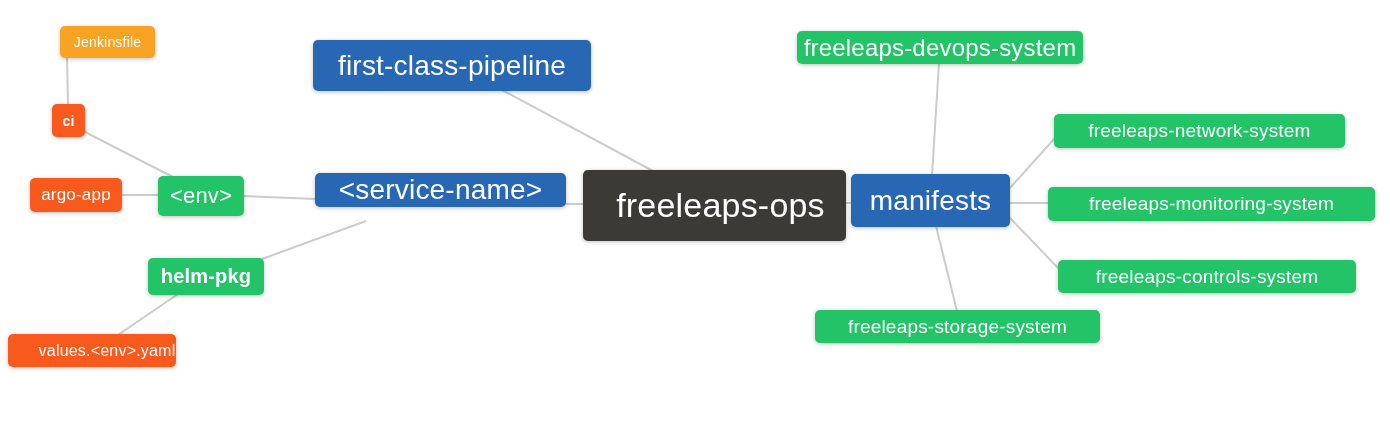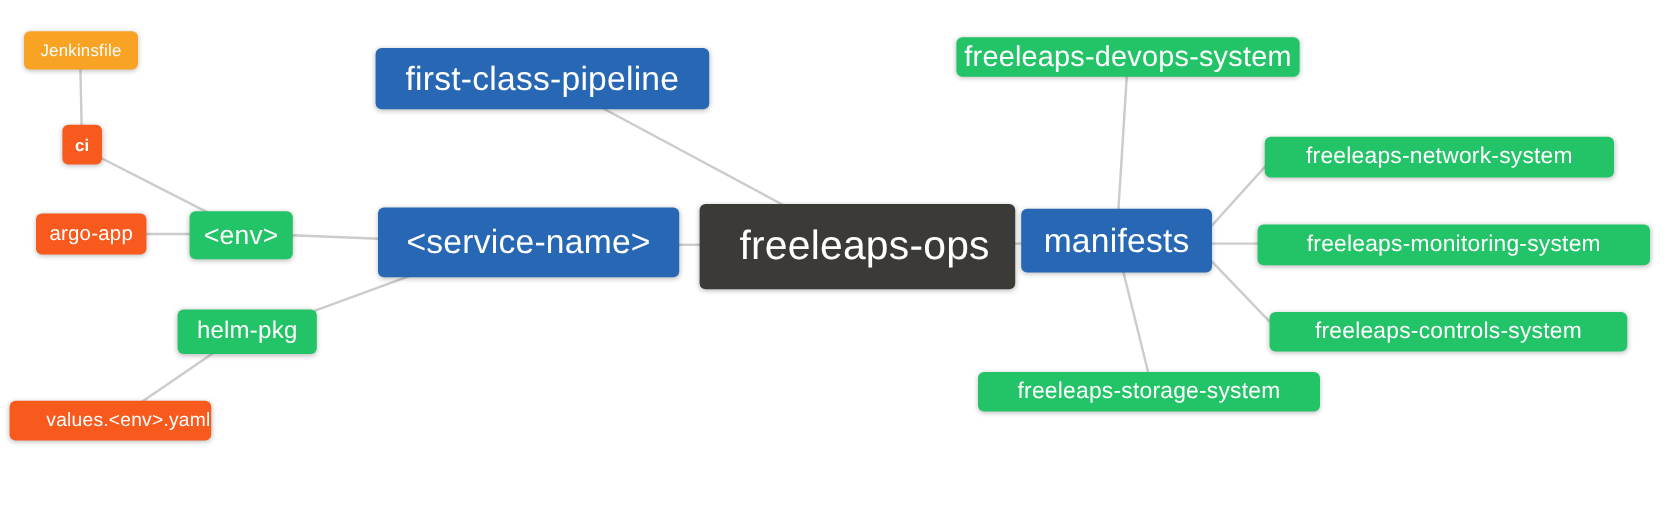--- a/index.html
+++ b/index.html
@@ -32,33 +32,33 @@
     align-items: center;
     justify-content: center;
     color: #ffffff;
     border-radius: 5px;
     box-shadow: 0 1px 4px rgba(0,0,0,0.25);
     white-space: nowrap;
     box-sizing: border-box;
     cursor: default;
     letter-spacing: 0.2px;
   }
-  .c-orange    { background: var(--orange); }
+  .c-orange    { background: var(--orange); margin-left: 40px; }
   .c-vermilion { background: var(--vermilion); }
   .c-green     { background: var(--green); }
   .c-blue      { background: var(--blue); }
   .c-dark      { background: var(--dark); }
 
   
   .n-jenkinsfile          { left: 20px;   top: 26px;  width: 95px;  height: 32px; font-size: 14px; }
   .n-ci                   { left: 52px;   top: 104px; width: 33px;  height: 33px; font-size: 14px; }
   .n-argo-app             { left: 30px;   top: 178px; width: 92px;  height: 34px; font-size: 17px; }
   .n-env                  { left: 158px;  top: 176px; width: 86px;  height: 40px; font-size: 22px; }
   .n-first-class-pipeline { left: 313px;  top: 40px;  width: 278px; height: 51px; font-size: 28px; }
-  .n-service-name         { left: 315px;  top: 173px; width: 251px; height: 58px; font-size: 28px; }
+  .n-service-name         { left: 315px;  top: 173px; width: 251px; height: 34px; font-size: 28px; }
   .n-freeleaps-ops        { left: 583px;  top: 170px; width: 263px; height: 71px; font-size: 34px; padding-left: 12px; }
   .n-manifests            { left: 851px;  top: 174px; width: 159px; height: 53px; font-size: 28px; }
   .n-devops-system        { left: 797px;  top: 31px;  width: 286px; height: 33px; font-size: 24px; }
   .n-network-system       { left: 1054px; top: 114px; width: 291px; height: 34px; font-size: 19px; }
   .n-monitoring-system    { left: 1048px; top: 187px; width: 327px; height: 34px; font-size: 19px; }
   .n-controls-system      { left: 1058px; top: 260px; width: 298px; height: 33px; font-size: 19px; }
   .n-storage-system       { left: 815px;  top: 310px; width: 285px; height: 33px; font-size: 19px; }
   .n-helm-pkg             { left: 148px;  top: 258px; width: 116px; height: 37px; font-size: 20px; }
   .n-values-yaml          { left: 8px;    top: 334px; width: 168px; height: 33px; font-size: 16px; padding-left: 30px; }
 </style>
@@ -90,16 +90,16 @@
   <div class="node c-vermilion n-argo-app" style="color: rgb(255, 255, 255);">argo-app</div>
   <div class="node c-blue n-first-class-pipeline" style="color: rgb(255, 255, 255);">first-class-pipeline</div>
   <div class="node c-blue n-service-name" style="color: rgb(255, 255, 255);">&lt;service-name&gt;</div>
   <div class="node c-dark n-freeleaps-ops" style="color: rgb(255, 255, 255);">freeleaps-ops</div>
   <div class="node c-blue n-manifests" style="color: rgb(255, 255, 255);">manifests</div>
   <div class="node c-green n-devops-system" style="color: rgb(255, 255, 255);">freeleaps-devops-system</div>
   <div class="node c-green n-network-system" style="color: rgb(255, 255, 255);">freeleaps-network-system</div>
   <div class="node c-green n-monitoring-system" style="color: rgb(255, 255, 255);">freeleaps-monitoring-system</div>
   <div class="node c-green n-controls-system" style="color: rgb(255, 255, 255);">freeleaps-controls-system</div>
   <div class="node c-green n-storage-system" style="color: rgb(255, 255, 255);">freeleaps-storage-system</div>
-  <div class="node c-green n-helm-pkg" style="color: rgb(255, 255, 255);">helm-pkg</div>
+  <div class="node c-green n-helm-pkg" style="color: rgb(255, 255, 255); font-weight: bold;">helm-pkg</div>
   <div class="node c-vermilion n-values-yaml" style="color: rgb(255, 255, 255);">values.&lt;env&gt;.yaml</div>
 
 </div>
 
 </body></html>

